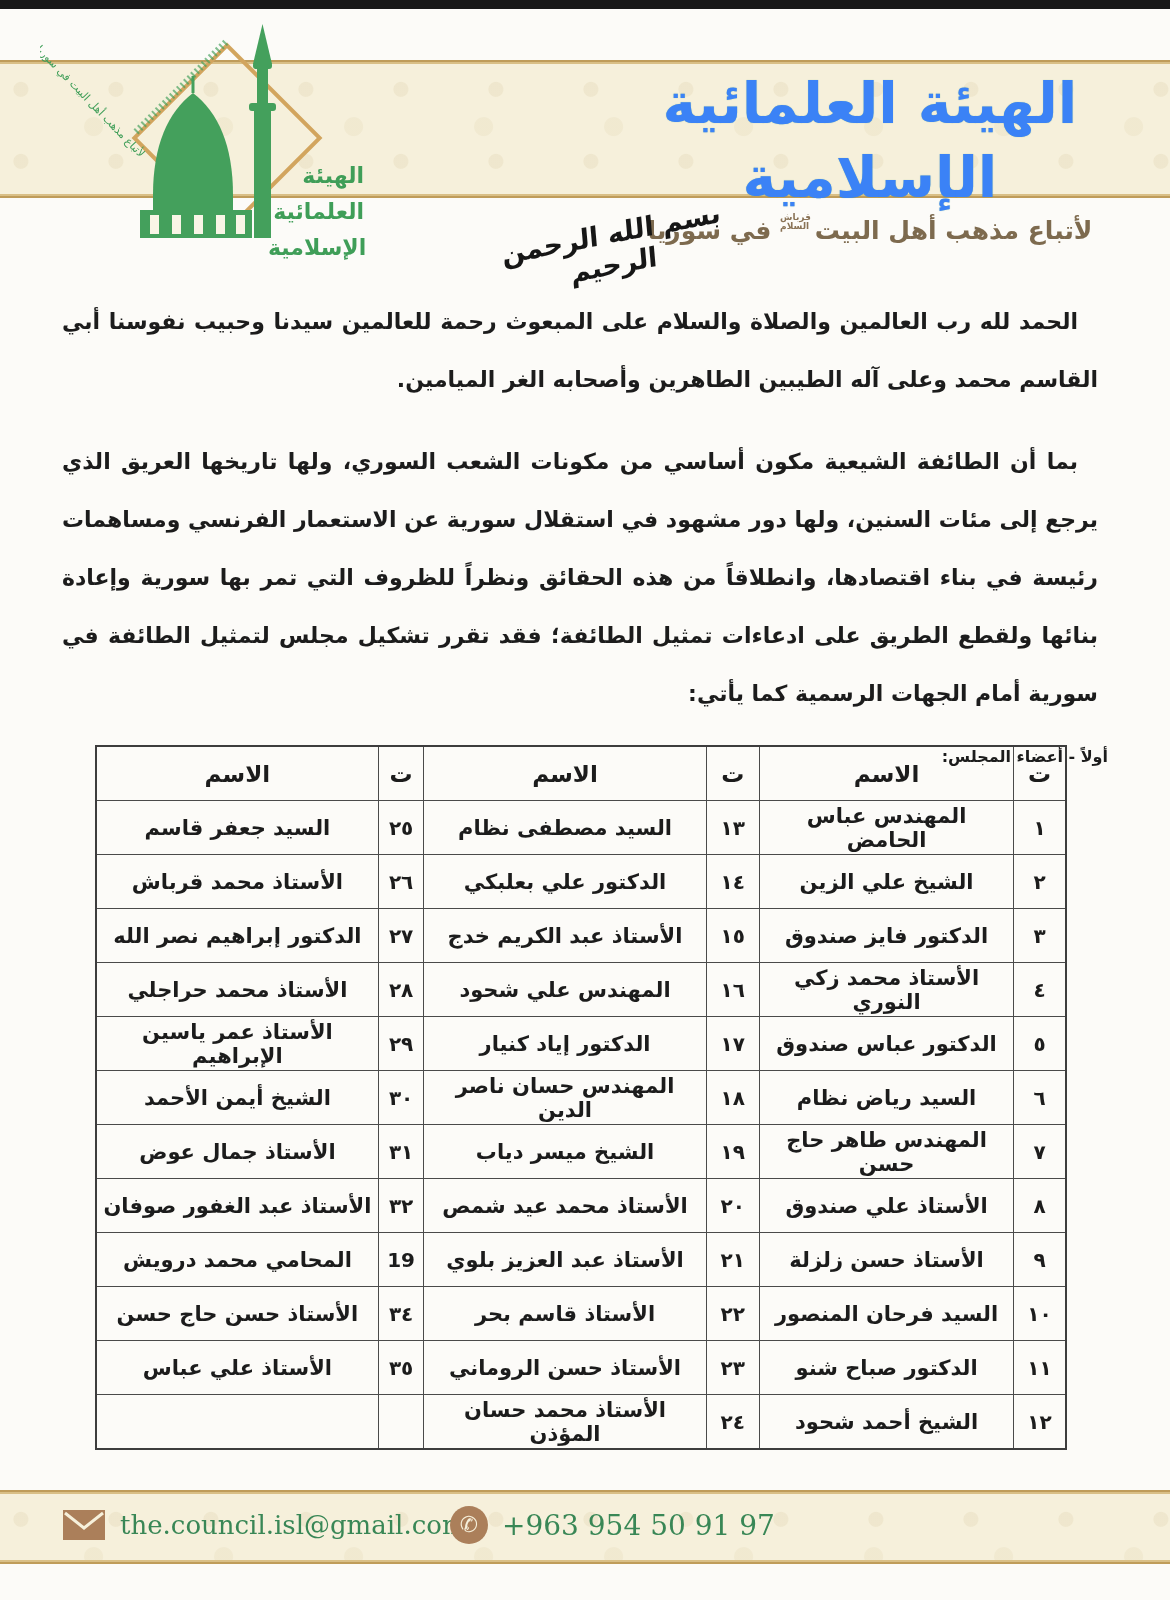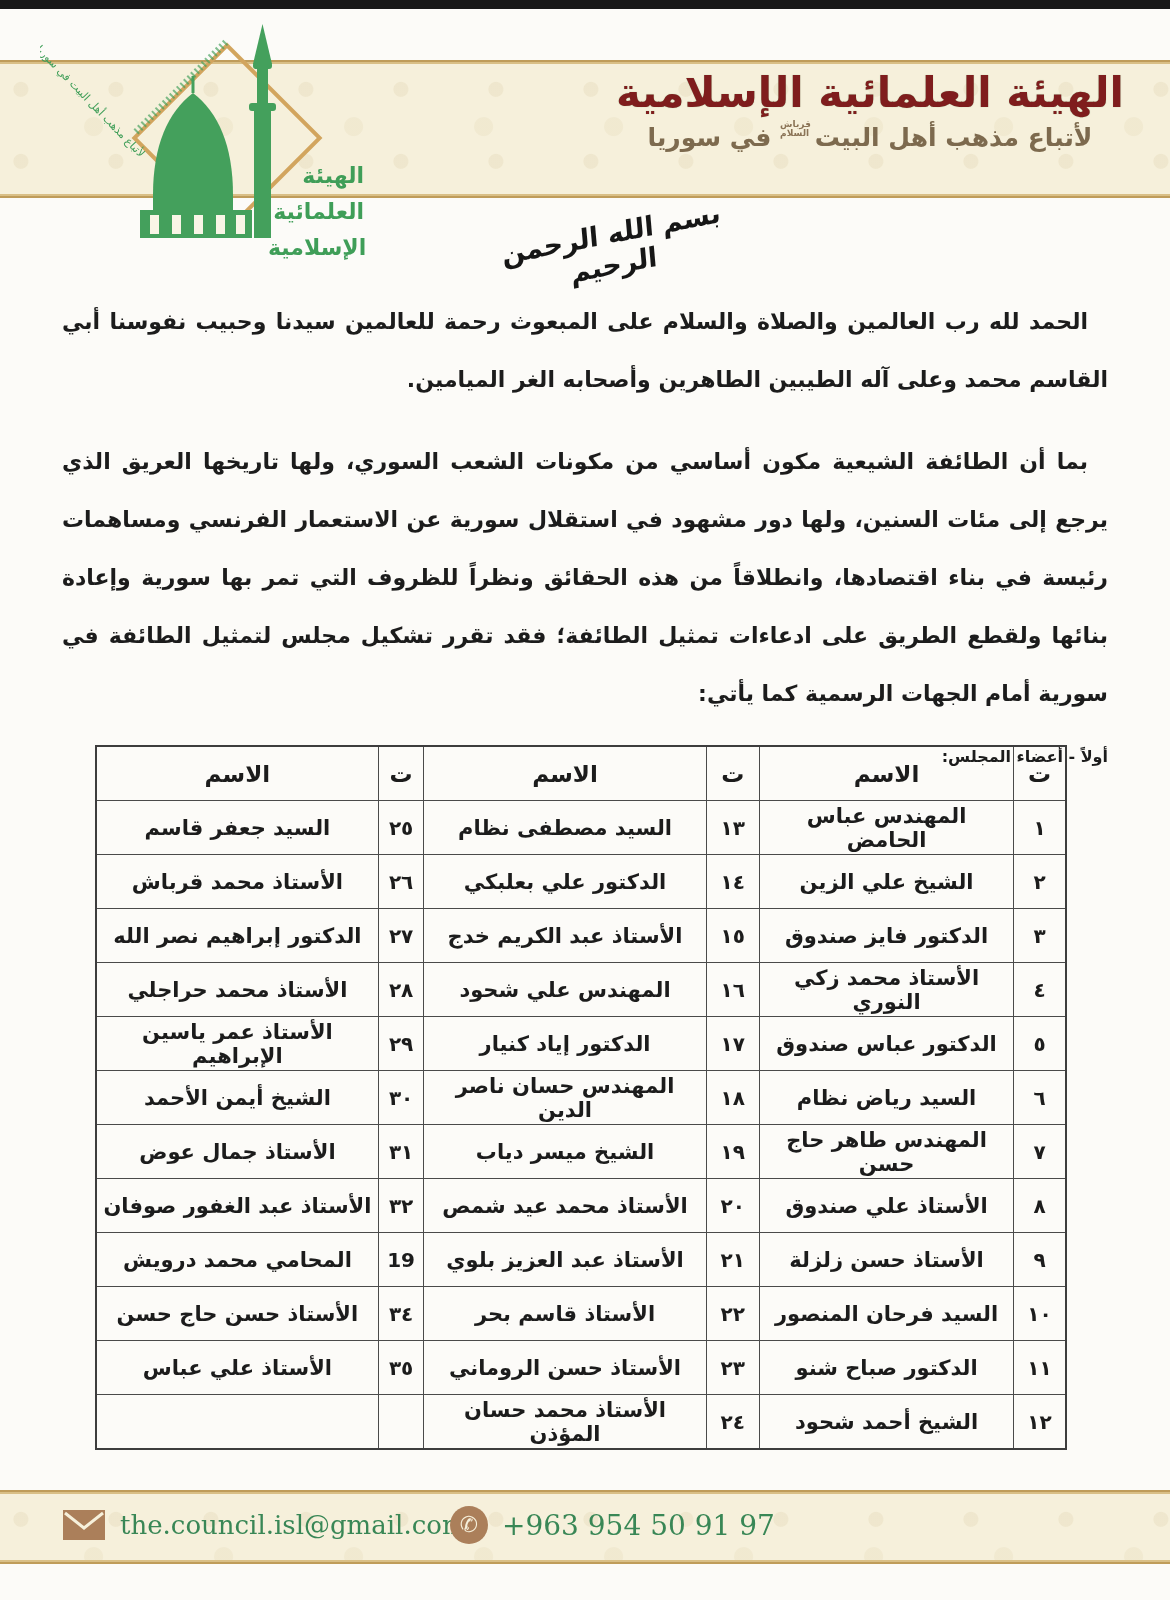--- a/index.html
+++ b/index.html
@@ -19,21 +19,21 @@
       radial-gradient(circle at 22% 38%, rgba(205,185,135,.16) 7px, transparent 8px),
       radial-gradient(circle at 72% 68%, rgba(205,185,135,.12) 9px, transparent 10px);
     background-size:95px 72px,130px 95px;
     border-top:2px solid #bf9c5a;border-bottom:2px solid #bf9c5a;
     box-shadow:inset 0 7px 0 -5px #d9bf86, inset 0 -7px 0 -5px #d9bf86;
   }
   .band.header-band{top:60px;height:134px;}
   .band.footer-band{top:1490px;height:70px;}
   .header-titles{position:absolute;top:66px;right:30px;width:540px;text-align:center;}
   .header-title{
-    font-size:42px;font-weight:bold;color:#7f1d1d;line-height:1.3;
+    font-size:57px;font-weight:bold;color:#3b82f6;line-height:1.3;
     text-shadow:0 0 1px rgba(47,156,85,.45);
     letter-spacing:-1px;
   }
   .header-subtitle{
     margin-top:2px;font-size:25px;font-weight:bold;color:#7d6a4e;
   }
   .honorific{
     display:inline-block;font-size:9px;line-height:1;transform:translateY(-10px);
     max-width:26px;white-space:normal;vertical-align:middle;color:#8a7356;
   }
@@ -49,21 +49,21 @@
     position:absolute;top:218px;left:468px;width:290px;height:70px;
     transform:rotate(-11deg) skewX(-6deg);
     font-size:27px;font-weight:bold;color:#161616;text-align:center;
   }
   
   .content{
     position:absolute;top:293px;right:62px;left:62px;
     direction:rtl;text-align:justify;
   }
   .content p{
-    margin:0 0 24px 0;font-size:22px;font-weight:bold;line-height:58px;
+    margin:0 10px 24px 0;font-size:22px;font-weight:bold;line-height:58px;
     text-indent:20px;
   }
   .section-heading{
     font-size:16px;font-weight:bold;
   }
   
   .members-table{
     position:absolute;top:745px;left:95px;width:972px;
     direction:rtl;border-collapse:collapse;table-layout:fixed;
     font-weight:bold;

